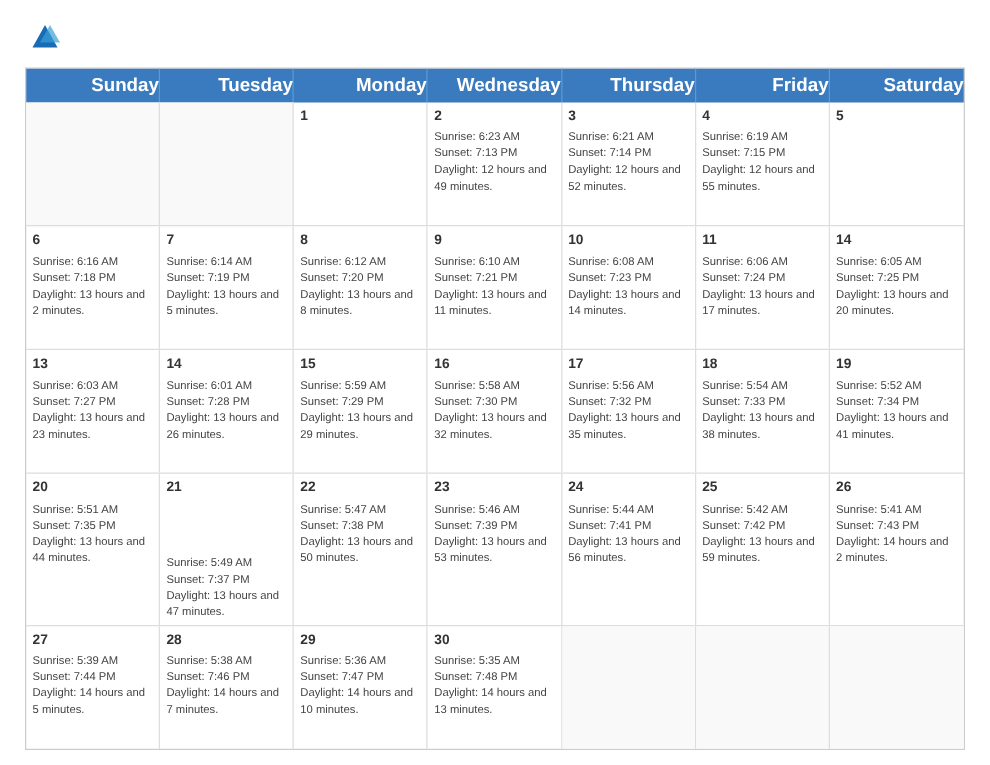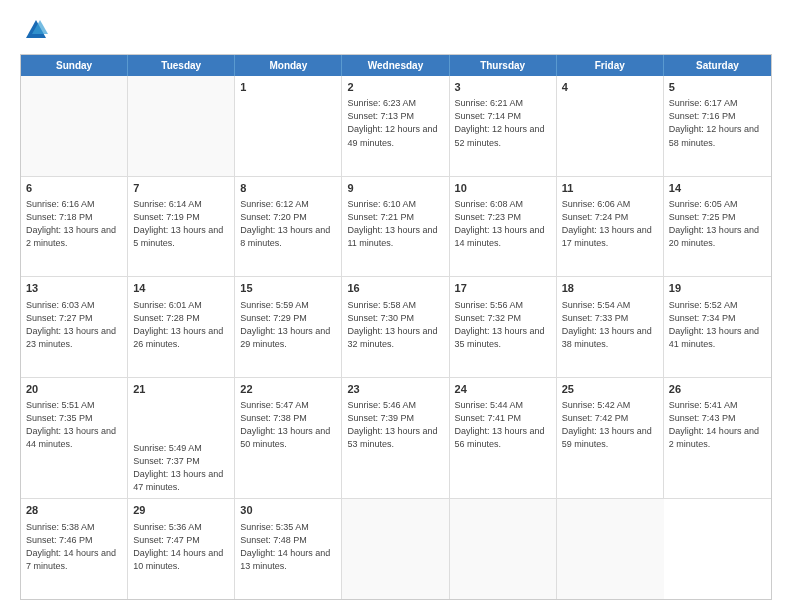--- a/index.html
+++ b/index.html
@@ -54,24 +54,24 @@
       flex-direction: column;
       border: 1px solid #ccc;
     }
     .cal-header {
       display: grid;
       grid-template-columns: repeat(7, 1fr);
       background: #3a7abf;
     }
     .cal-header-cell {
       color: #fff;
-      font-size: 10px;
+      font-size: 15px;
       font-weight: bold;
-      padding: 5px 11px;
-      text-align: center;
+      padding: 5px 0;
+      text-align: right;
       border-right: 1px solid #5a9ad0;
     }
     .cal-header-cell:last-child { border-right: none; }
     .cal-body {
       flex: 1;
       display: flex;
       flex-direction: column;
     }
     .cal-row {
       display: grid;
@@ -149,26 +149,26 @@
 Daylight: 12 hours and 49 minutes.</div>
           </div>
           <div class="cal-cell">
             <span class="day-num">3</span>
             <div class="cell-text" style="white-space: pre-line;">Sunrise: 6:21 AM
 Sunset: 7:14 PM
 Daylight: 12 hours and 52 minutes.</div>
           </div>
           <div class="cal-cell">
             <span class="day-num">4</span>
+            <div class="cell-text" style="white-space: pre-line;">Sunrise: 6:19 AM
+Sunset: 7:15 PM
+Daylight: 12 hours and 55 minutes.</div>
           </div>
           <div class="cal-cell">
             <span class="day-num">5</span>
-            <div class="cell-text" style="white-space: pre-line;">Sunrise: 6:17 AM
-Sunset: 7:16 PM
-Daylight: 12 hours and 58 minutes.</div>
           </div>
         </div>
         <div class="cal-row">
           <div class="cal-cell">
             <span class="day-num">6</span>
             <div class="cell-text" style="white-space: pre-line;">Sunrise: 6:16 AM
 Sunset: 7:18 PM
 Daylight: 13 hours and 2 minutes.</div>
           </div>
           <div class="cal-cell">
@@ -290,20 +290,26 @@
 Daylight: 13 hours and 59 minutes.</div>
           </div>
           <div class="cal-cell">
             <span class="day-num">26</span>
             <div class="cell-text" style="white-space: pre-line;">Sunrise: 5:41 AM
 Sunset: 7:43 PM
 Daylight: 14 hours and 2 minutes.</div>
           </div>
         </div>
         <div class="cal-row">
+          <div class="cal-cell">
+            <span class="day-num">27</span>
+            <div class="cell-text" style="white-space: pre-line;">Sunrise: 5:39 AM
+Sunset: 7:44 PM
+Daylight: 14 hours and 5 minutes.</div>
+          </div>
           <div class="cal-cell">
             <span class="day-num">28</span>
             <div class="cell-text" style="white-space: pre-line;">Sunrise: 5:38 AM
 Sunset: 7:46 PM
 Daylight: 14 hours and 7 minutes.</div>
           </div>
           <div class="cal-cell">
             <span class="day-num">29</span>
             <div class="cell-text" style="white-space: pre-line;">Sunrise: 5:36 AM
 Sunset: 7:47 PM

